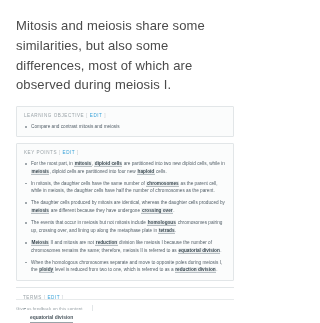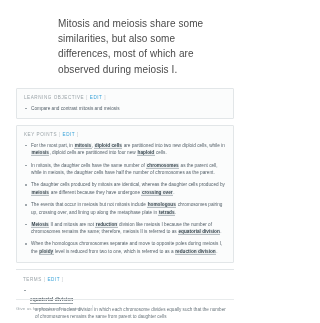--- a/index.html
+++ b/index.html
@@ -14,27 +14,26 @@
     width: 250px;
     height: 323px;
     background: #ffffff;
     padding: 16px 16px 0 16px;
     position: relative;
   }
 
   
   .intro {
     font-family: "Liberation Sans", sans-serif;
-    font-size: 10px;
+    font-size: 13px;
     line-height: 1.52;
     color: #4a4a4a;
     letter-spacing: 0.01em;
     margin-bottom: 11px;
     padding-right: 4px;
-    margin-left: 42px;
   }
 
   
   .box {
     border: 1px solid #e2e6e8;
     background: #fbfcfc;
     border-radius: 1px;
     padding: 6px 7px 6px 7px;
     margin-bottom: 6px;
   }

